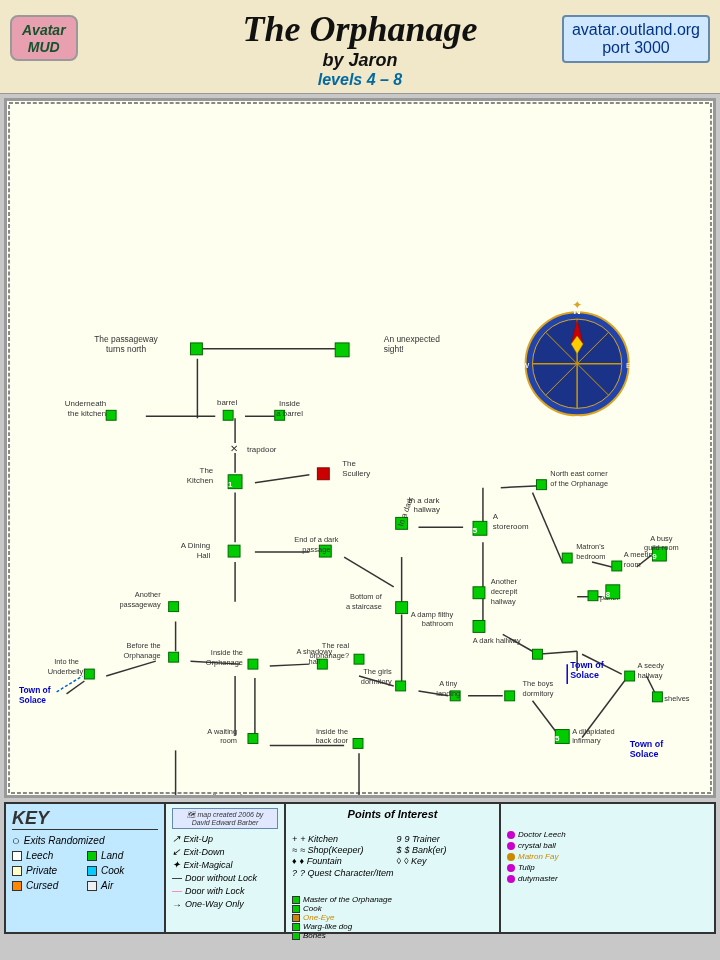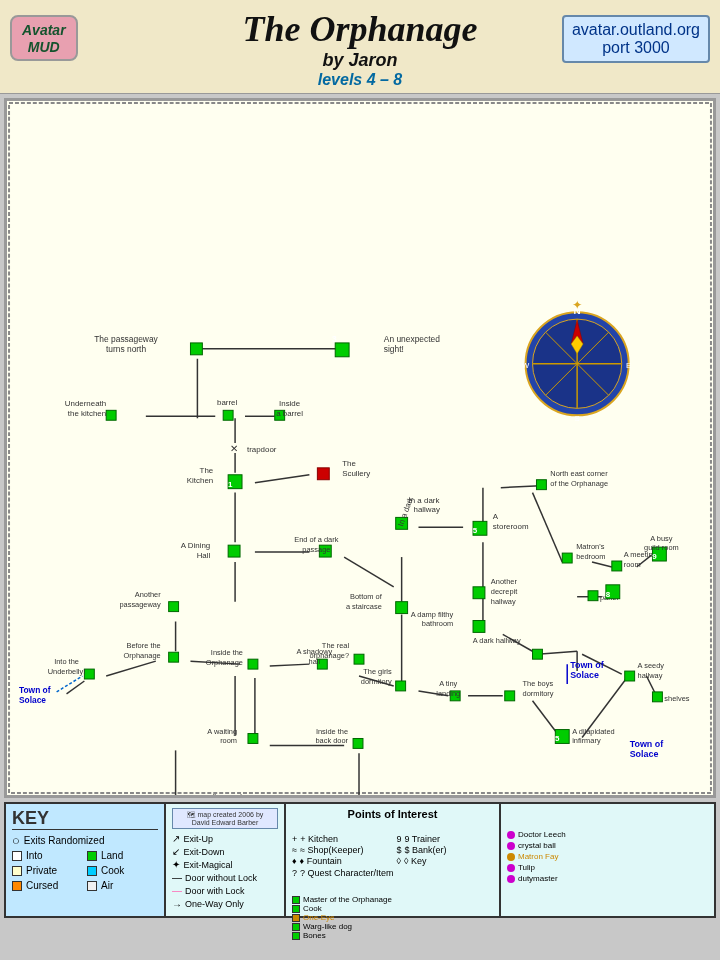--- a/index.html
+++ b/index.html
@@ -82,24 +82,25 @@
       top: 0; left: 0;
       width: 100%;
       height: 100%;
     }
 
     
     .legend {
       background: #e0f8f8;
       border: 2px solid #333;
       margin: 2px 4px 4px;
-      height: 116px;
+      height: 132px;
       display: flex;
       flex-direction: row;
       font-size: 10px;
+      font-style: italic;
     }
     .legend-key {
       background: #c0e8ff;
       border-right: 2px solid #333;
       padding: 4px 6px;
       min-width: 160px;
     }
     .legend-key .key-title {
       font-size: 18px;
       font-weight: bold;
@@ -496,21 +497,21 @@
 
   <div class="legend-key">
     <div class="key-title">KEY</div>
     <div class="key-row">
       <span style="font-size:13px;">○</span>
       <span>Exits Randomized</span>
     </div>
     <div style="display:grid; grid-template-columns:1fr 1fr; gap:2px 4px; margin-top:2px;">
       <div class="key-row">
         <span class="box-safe"></span>
-        <span>Into</span>
+        <span>Leech</span>
       </div>
       <div class="key-row">
         <span class="box-land"></span>
         <span>Land</span>
       </div>
       <div class="key-row">
         <span class="box-private"></span>
         <span>Private</span>
       </div>
       <div class="key-row">

